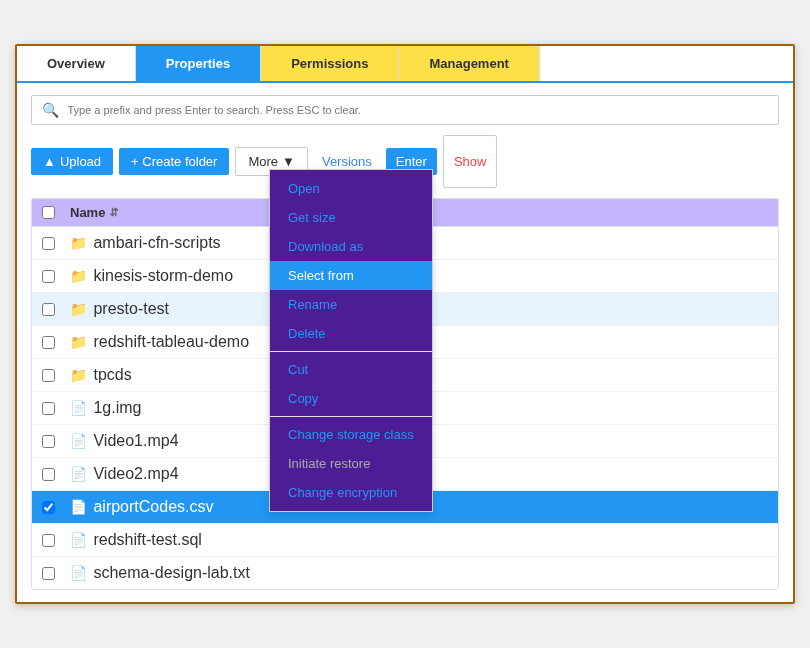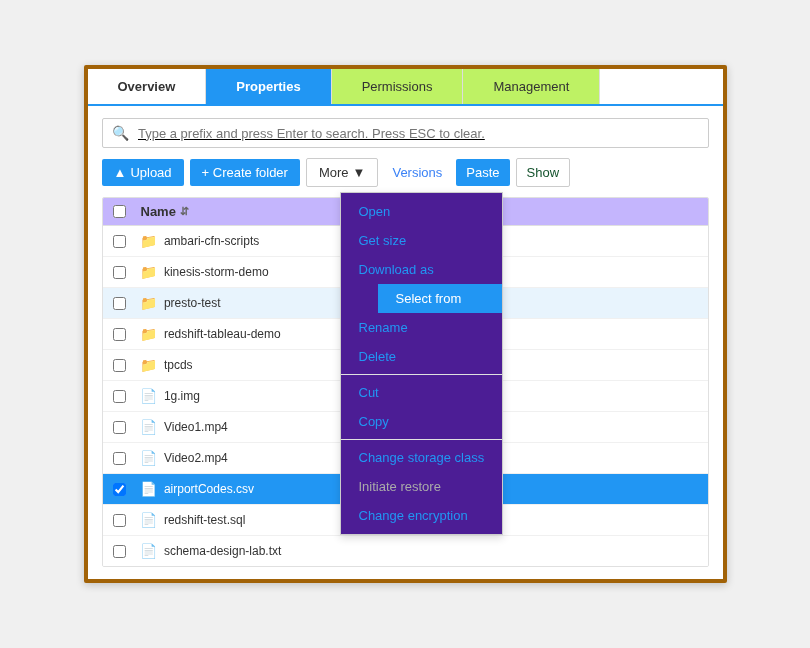--- a/index.html
+++ b/index.html
@@ -7,41 +7,42 @@
       font-family: Arial, sans-serif;
       font-size: 13px;
       background: #f0f0f0;
       display: flex;
       justify-content: center;
       align-items: center;
       width: 810px;
       height: 648px;
     }
     .window {
-      width: 643px;
-      background: #fff;
-      border: 4px solid #a16207;
+      width: 780px;
+      background: #fff;
+      border: 2px solid #a16207;
       border-radius: 2px;
       box-shadow: 0 2px 8px rgba(0,0,0,0.2);
       overflow: hidden;
     }
     
     .tabs {
       display: flex;
       background: #fff;
       border-bottom: 2px solid #2196f3;
     }
     .tab {
       padding: 10px 30px;
       font-size: 13px;
       cursor: pointer;
       color: #333;
       border: none;
-      background: #bef264;
+      background: #fde047;
       border-right: 1px solid #ddd;
+      font-weight: bold;
     }
     .tab.active {
       background: #2196f3;
       color: #fff;
       font-weight: bold;
     }
     .tab:first-child {
       background: #fff;
       color: #333;
       font-weight: bold;
@@ -62,25 +63,24 @@
       background: #fff;
     }
     .search-bar .search-icon {
       color: #888;
       margin-right: 8px;
       font-size: 14px;
     }
     .search-bar input {
       border: none;
       outline: none;
-      font-size: 13px;
-      color: #000000;
+      font-size: 11px;
+      color: #a21caf;
       width: 100%;
       background: transparent;
-      text-decoration: underline;
     }
     
     .toolbar {
       display: flex;
       align-items: center;
       gap: 6px;
       margin-bottom: 10px;
       position: relative;
     }
     .btn {
@@ -116,22 +116,22 @@
       color: #fff;
       padding: 6px 10px;
       border: none;
       border-radius: 2px;
       cursor: pointer;
       font-size: 13px;
     }
     .btn-show {
       background: #fff;
       border: 1px solid #ccc;
-      color: #14532d;
-      padding: 6px 10px;
+      color: #ef4444;
+      padding: 18px 10px;
       border-radius: 2px;
       cursor: pointer;
       font-size: 13px;
     }
     
     .dropdown {
       position: absolute;
       top: 34px;
       left: 238px;
       background: #4c1d95;
@@ -144,21 +144,20 @@
     .dropdown-item {
       padding: 7px 18px;
       cursor: pointer;
       color: #2196f3;
       font-size: 13px;
       white-space: nowrap;
     }
     .dropdown-item.active {
       background: #2196f3;
       color: #fff;
-      margin-left: 37px;
     }
     .dropdown-item.disabled {
       color: #aaa;
       cursor: default;
     }
     .dropdown-divider {
       height: 1px;
       background: #e0e0e0;
       margin: 3px 0;
     }
@@ -208,21 +207,21 @@
     .col-check input[type="checkbox"] {
       cursor: pointer;
     }
     .file-icon {
       margin-right: 6px;
       color: #666;
       font-size: 14px;
     }
     .file-name {
       color: #333;
-      font-size: 12px;
+      font-size: 16px;
     }
     .file-row.selected .file-name {
       color: #fff;
       text-align: center;
     }
     .folder-icon { color: #555; }
     .sort-icon { font-size: 11px; color: #666; margin-left: 4px; }
   </style>
 </head>
 <body>
@@ -252,21 +251,21 @@
         <span>+ Create folder</span>
       </button>
       <button class="btn btn-more">
         <span>More</span>
         <span>▼</span>
       </button>
       <button class="btn-versions">
         <span>Versions</span>
       </button>
       <button class="btn-hide">
-        <span>Paste</span>
+        <span>Enter</span>
       </button>
       <button class="btn-show">
         <span>Show</span>
       </button>
 
       <div class="dropdown">
         <div class="dropdown-item">Open</div>
         <div class="dropdown-item">Get size</div>
         <div class="dropdown-item">Download as</div>
         <div class="dropdown-item active">Select from</div>

